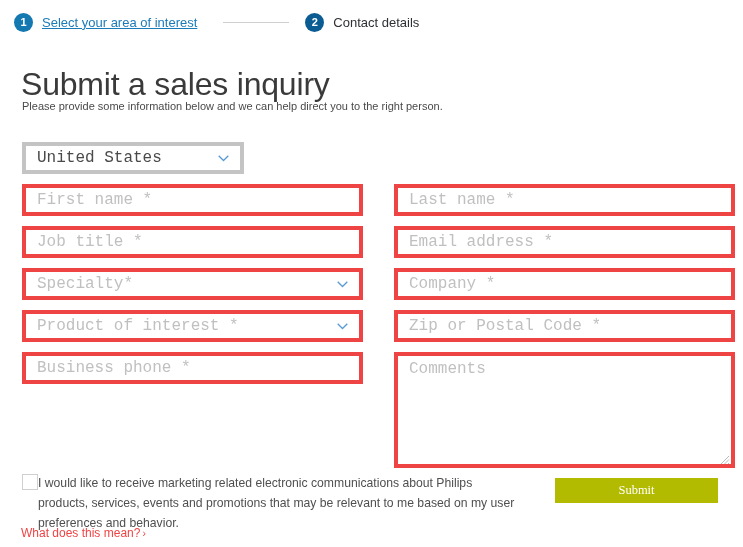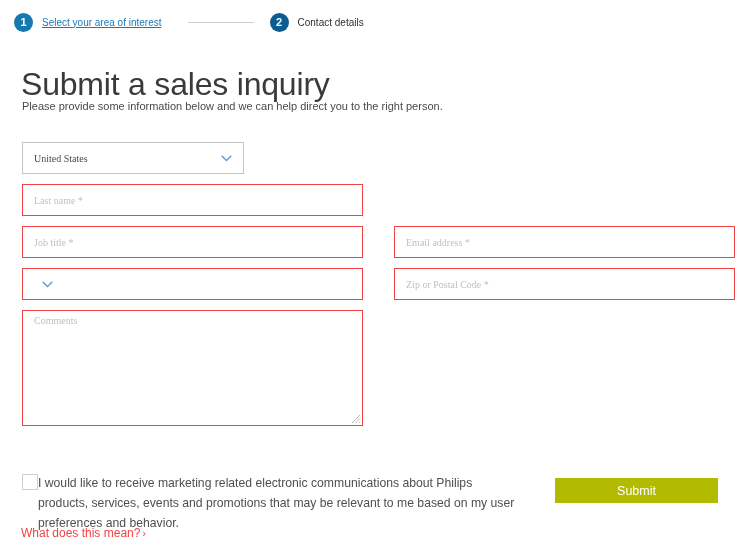--- a/index.html
+++ b/index.html
@@ -38,21 +38,21 @@
     font-weight: bold;
     display: flex;
     align-items: center;
     justify-content: center;
     flex: none;
     line-height: 1;
   }
   .step-1 .step-circle { background: #1479b0; }
   .step-2 .step-circle { background: #0b5c92; }
   .step-label {
-    font-size: 10px;
+    font-size: 13px;
     margin-left: 9px;
     white-space: nowrap;
   }
   .step-1 .step-label {
     color: #1a7bb9;
     text-decoration: underline;
   }
   .step-2 .step-label {
     color: #2e3033;
     font-weight: normal;
@@ -96,24 +96,24 @@
     display: flex;
     gap: 31px;
     margin-bottom: 10px;
   }
   .col { width: 341px; flex: none; }
 
   .ctrl {
     box-sizing: border-box;
     width: 100%;
     height: 32px;
-    border: 1px solid #ef4444;
+    border: 4px solid #ef4444;
     background: #ffffff;
-    font-family: Liberation Serif, serif;
-    font-size: 10px;
+    font-family: Liberation Mono, monospace;
+    font-size: 16px;
     color: #c0c0c0;
     padding: 0 11px;
     display: flex;
     align-items: center;
     border-radius: 0;
   }
   .ctrl.filled { color: #4a4a4a; border-color: #c4c4c4; }
 
   .country-select {
     width: 222px;
@@ -183,21 +183,21 @@
   
   .submit-button {
     position: absolute;
     left: 555px;
     top: 478px;
     width: 163px;
     height: 25px;
     background: #b3bb00;
     color: #ffffff;
     border: none;
-    font-family: Liberation Sans, sans-serif;
+    font-family: Liberation Serif, serif;
     font-size: 12.5px;
     cursor: pointer;
     display: flex;
     align-items: center;
     justify-content: center;
     padding: 0;
   }
 </style>
 </head>
 <body>
@@ -223,50 +223,72 @@
     <span>United States</span>
     <span class="chevron">
       <svg width="11" height="7" viewBox="0 0 11 7">
           <path d="M0.7 0.7 L5.5 5.5 L10.3 0.7" fill="none" stroke="#5b9bd5" stroke-width="1.3"></path>
         </svg>
     </span>
   </div>
 
   <div class="field-row">
     <div class="col">
+      <div class="ctrl">First name *</div>
+    </div>
+    <div class="col">
       <div class="ctrl">Last name *</div>
     </div>
   </div>
 
   <div class="field-row">
     <div class="col">
       <div class="ctrl">Job title *</div>
     </div>
     <div class="col">
       <div class="ctrl">Email address  *</div>
     </div>
   </div>
 
-
   <div class="field-row">
     <div class="col">
       <div class="ctrl select-ctrl">
+        <span>Specialty*</span>
         <span class="chevron">
           <svg width="11" height="7" viewBox="0 0 11 7">
               <path d="M0.7 0.7 L5.5 5.5 L10.3 0.7" fill="none" stroke="#5b9bd5" stroke-width="1.3"></path>
             </svg>
         </span>
       </div>
     </div>
     <div class="col">
+      <div class="ctrl">Company *</div>
+    </div>
+  </div>
+
+  <div class="field-row">
+    <div class="col">
+      <div class="ctrl select-ctrl">
+        <span>Product of interest *</span>
+        <span class="chevron">
+          <svg width="11" height="7" viewBox="0 0 11 7">
+              <path d="M0.7 0.7 L5.5 5.5 L10.3 0.7" fill="none" stroke="#5b9bd5" stroke-width="1.3"></path>
+            </svg>
+        </span>
+      </div>
+    </div>
+    <div class="col">
       <div class="ctrl">Zip or Postal Code *</div>
     </div>
   </div>
 
   <div class="field-row">
+    <div class="col">
+      <div class="ctrl">Business phone *</div>
+    </div>
     <div class="col">
       <div class="ctrl textarea-ctrl">
         <span>Comments</span>
         <span class="resize-grip">
           <svg width="11" height="11" viewBox="0 0 11 11">
             <path d="M10 2 L2 10 M10 5.5 L5.5 10 M10 9 L9 10" stroke="#b9b9b9" stroke-width="1" fill="none"></path>
           </svg>
         </span>
       </div>
     </div>

